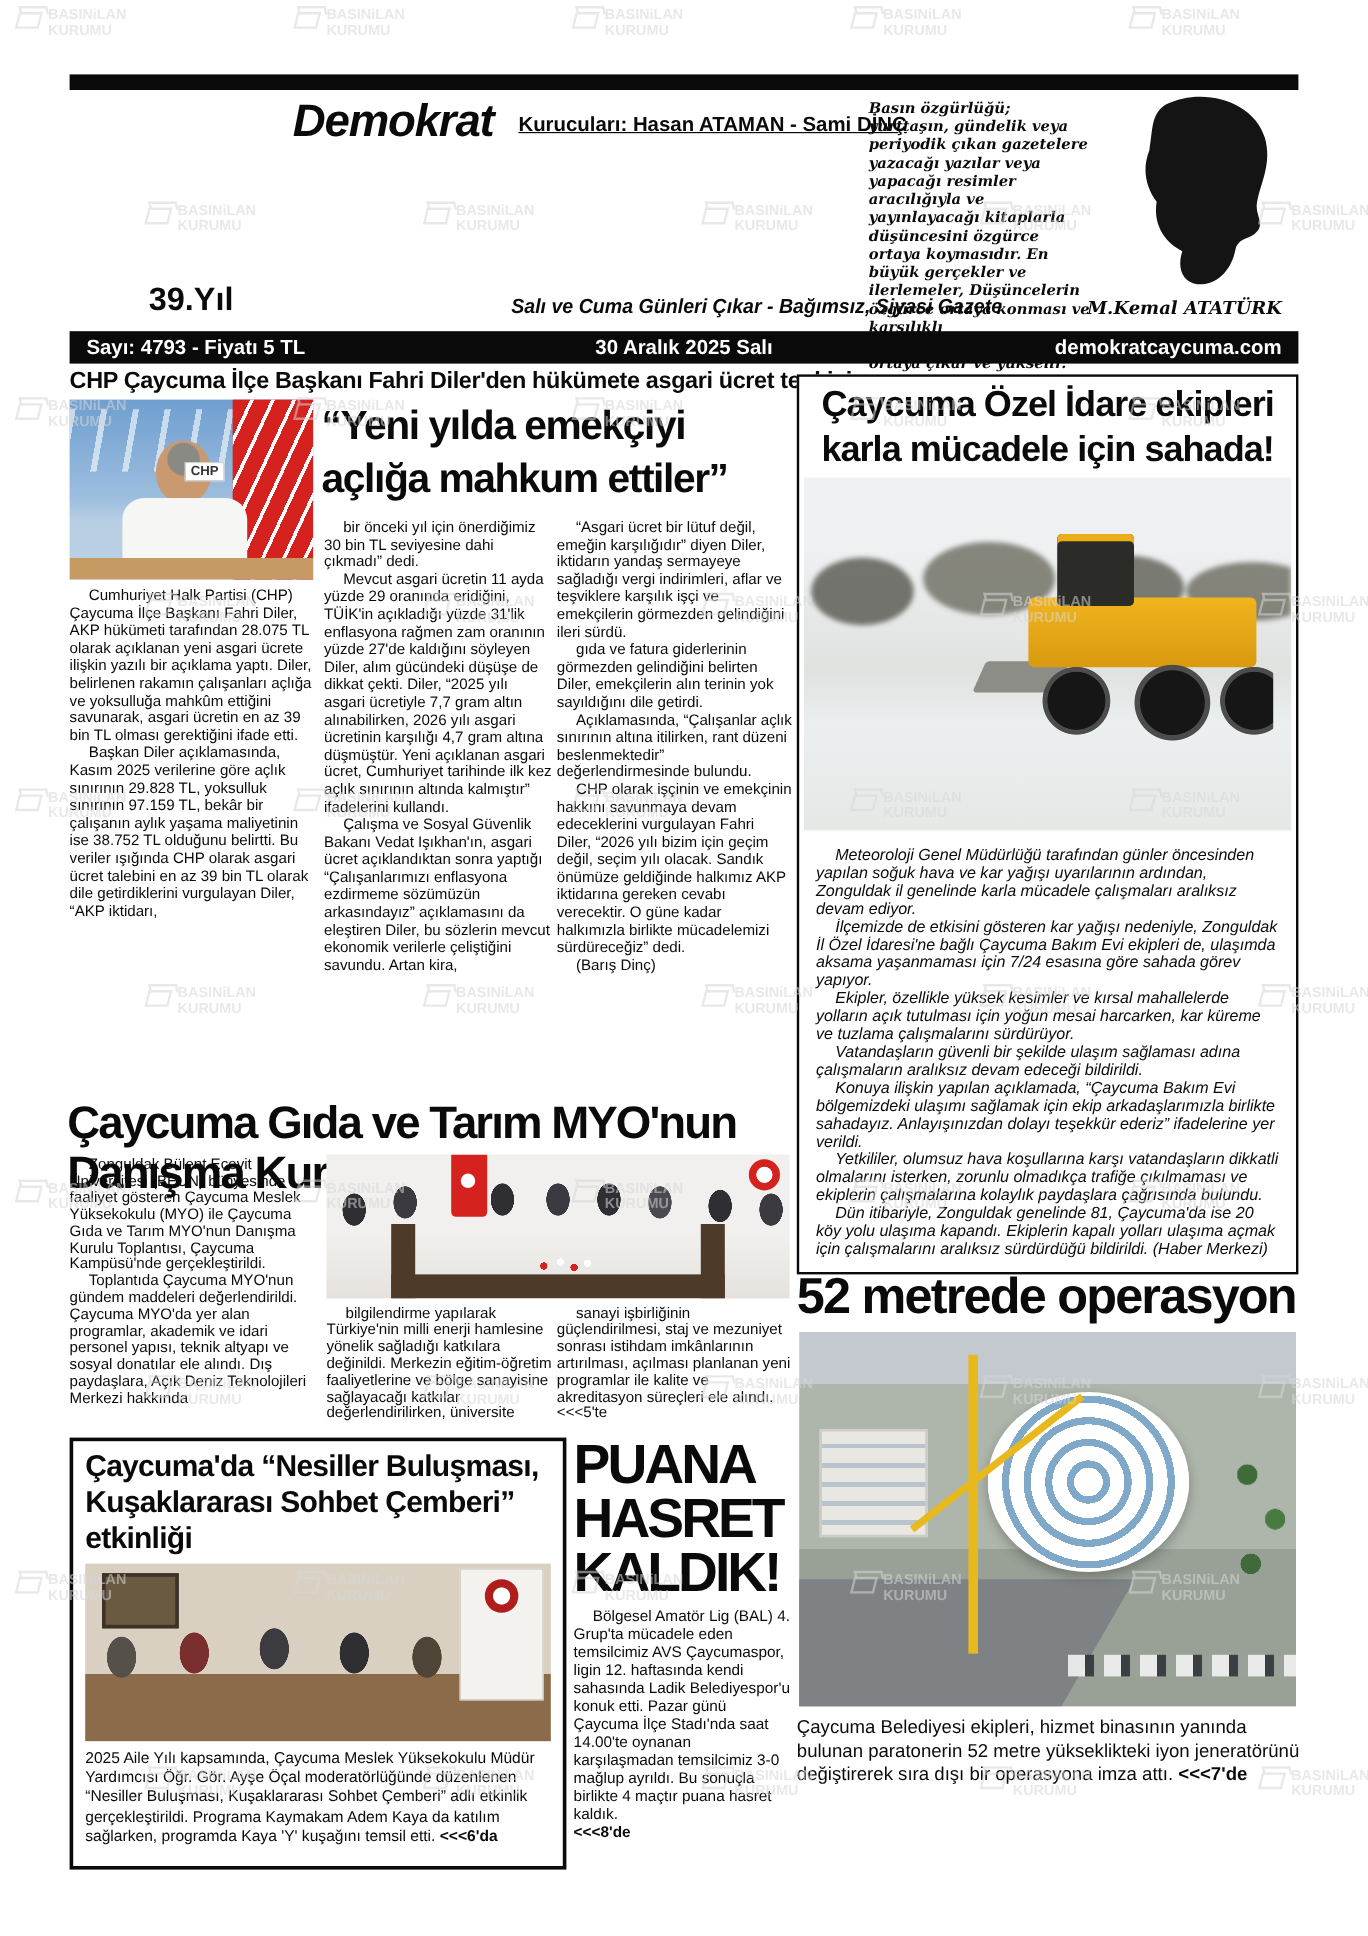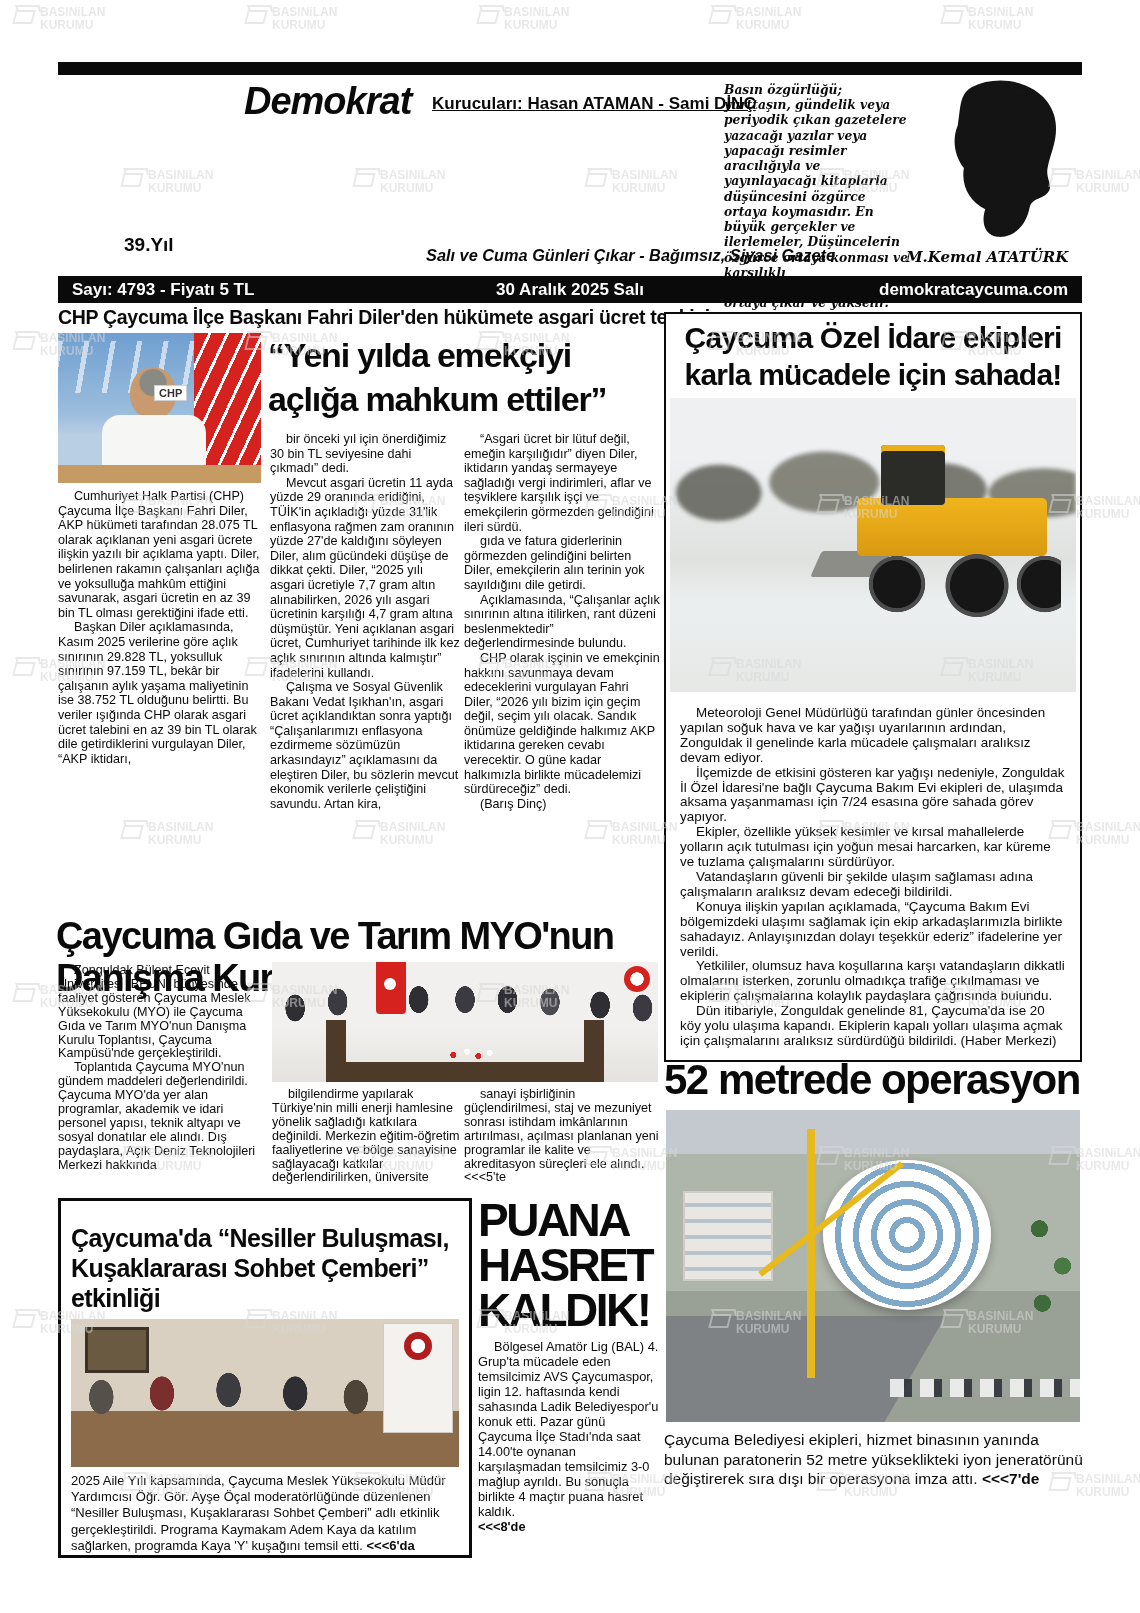--- a/index.html
+++ b/index.html
@@ -15,21 +15,21 @@
   .wm-cube { width:20px; height:14px; border:2px solid #d7d7d7; transform:skewX(-14deg); margin-top:4px; position:relative; }
   .wm-cube::after { content:""; position:absolute; left:-2px; top:-7px; width:20px; height:5px; border:2px solid #d7d7d7; border-bottom:none; transform:skewX(26deg); }
 
   
   .topbar { left:58px; top:62px; width:1024px; height:13px; background:#0a0a0a; }
   .masthead { left:58px; top:78px; width:1024px; height:198px; }
   .mast-title { position:absolute; left:-4px; top:26px; font-family:"DejaVu Serif", serif; font-weight:bold; font-size:116px; line-height:.95; letter-spacing:-6px; text-shadow:2px 0 0 #0a0a0a; }
   .mast-title::first-letter { font-size:1.42em; }
   .mast-prefix { position:absolute; left:186px; top:2px; font-size:38px; font-weight:bold; font-style:italic; letter-spacing:-1px; }
   .mast-founders { position:absolute; left:374px; top:16px; font-size:17px; font-weight:bold; text-decoration:underline; white-space:nowrap; }
-  .mast-year { position:absolute; left:66px; top:156px; font-size:19px; font-weight:bold; }
+  .mast-year { position:absolute; left:66px; top:156px; font-size:27px; font-weight:bold; }
   .mast-tagline { position:absolute; left:368px; top:168px; font-size:17px; font-weight:bold; font-style:italic; white-space:nowrap; transform:scaleX(.96); transform-origin:left; }
   .mast-quote { position:absolute; left:666px; top:4px; width:188px; font-family:"DejaVu Serif", serif; font-weight:bold; font-style:italic; font-size:12.3px; line-height:1.24; }
   .ataturk { position:absolute; left:858px; top:0; width:166px; height:168px; }
   .mast-author { position:absolute; left:848px; top:170px; font-family:"DejaVu Serif", serif; font-weight:bold; font-style:italic; font-size:15px; white-space:nowrap; }
 
   
   .infobar { left:58px; top:276px; width:1024px; height:27px; background:#0a0a0a; color:#fff; display:flex; align-items:center; padding:0 14px; font-weight:bold; font-size:17px; }
   .infobar > span { flex:1; white-space:nowrap; }
   .ib-date { text-align:center; }
   .ib-site { text-align:right; }
@@ -110,33 +110,33 @@
   .crane-boom { position:absolute; left:18%; top:34%; width:180px; height:6px; background:#e8b91c; transform:rotate(-38deg); }
   .crane-cars { position:absolute; right:0; bottom:8%; width:46%; height:18px; background:repeating-linear-gradient(90deg,#f2f2f2 0 14px, #30343a 14px 22px, #9aa198 22px 30px); opacity:.9; }
   .crane-trees { position:absolute; right:0; top:30%; width:14%; height:40%;
     background-image:radial-gradient(circle 14px at 30% 20%, #3f6b3a 0 60%, transparent 62%),
       radial-gradient(circle 14px at 70% 50%, #4a7a44 0 60%, transparent 62%),
       radial-gradient(circle 14px at 35% 80%, #3f6b3a 0 60%, transparent 62%); }
 
   
   .snow-box { left:664px; top:312px; width:418px; height:750px; border:2px solid #0a0a0a; background:#fff; }
   .snow-headline { padding:6px 6px 2px 6px; text-align:center; font-size:30px; line-height:1.22; font-weight:bold; letter-spacing:-.8px; }
-  .snow-body { padding:6px 8px 0 8px; overflow:hidden; height:348px; }
+  .snow-body { padding:6px 8px 0 8px; overflow:hidden; height:348px;font-style:italic; }
   .snow-body p { font-size:13.4px; line-height:14.9px; text-indent:16px; }
 
   
   .myo-headline { left:56px; top:876px; width:608px; font-size:38px; line-height:1.1; font-weight:bold; letter-spacing:-1.6px;margin-top:40px; }
   .myo-col1 { left:58px; top:964px; width:208px; height:230px; }
   .myo-col2 { left:272px; top:1088px; width:190px; height:106px; }
   .myo-col3 { left:464px; top:1088px; width:196px; height:106px; }
   .myo-col1 p, .myo-col2 p, .myo-col3 p { font-size:12.6px; line-height:13.9px; }
 
   
   .event-box { left:58px; top:1198px; width:414px; height:360px; border:3px solid #0a0a0a; background:#fff; }
-  .event-headline { padding:6px 10px 4px 10px; font-size:25px; line-height:1.2; font-weight:bold; letter-spacing:-.6px;margin-top:16px; }
+  .event-headline { padding:6px 10px 4px 10px; font-size:25px; line-height:1.2; font-weight:bold; letter-spacing:-.6px; }
   .event-caption { padding:6px 10px; font-size:13px; line-height:16.2px; }
   .event-caption .more { font-weight:bold; }
 
   
   .sport { left:478px; top:1198px; width:182px; height:408px; }
   .sport-h { font-size:46px; line-height:45px; font-weight:bold; letter-spacing:-2.5px; }
   .sport-body { margin-top:6px; }
   .sport-body p { font-size:12.8px; line-height:15px; text-indent:16px; }
   .sport-more { font-weight:bold; font-size:12.8px; line-height:15px; }
 

